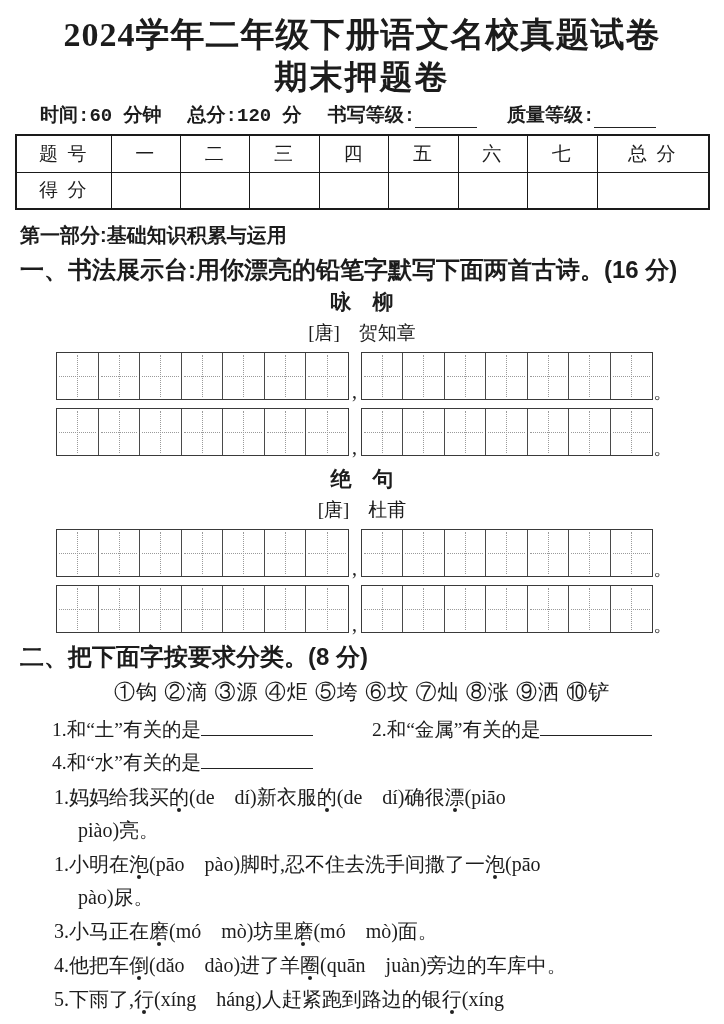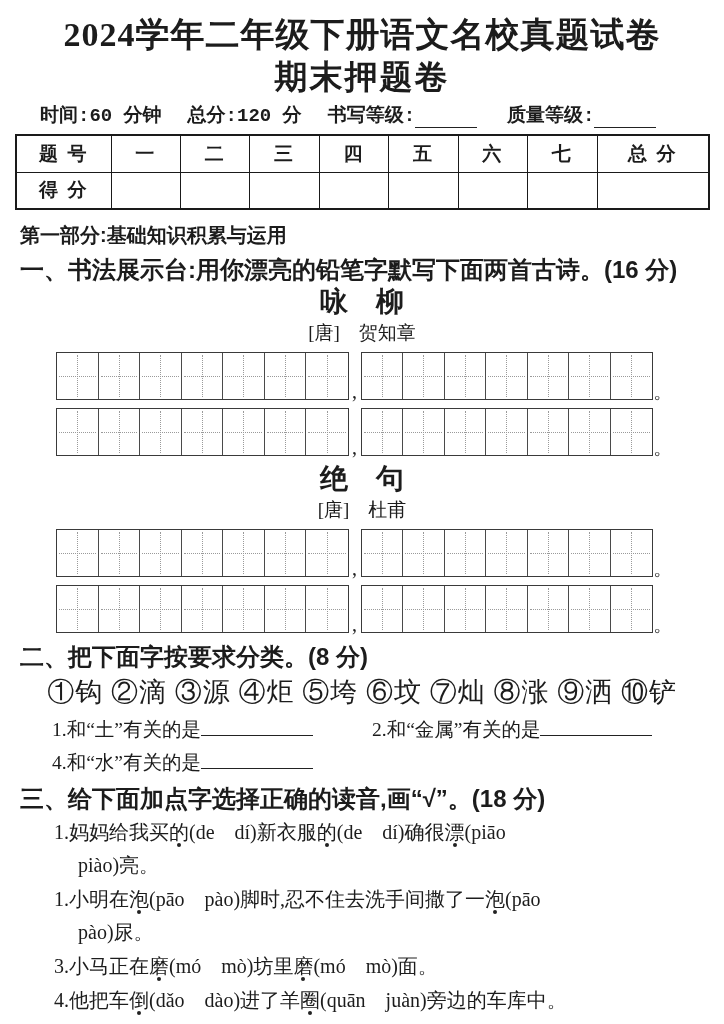--- a/index.html
+++ b/index.html
@@ -30,57 +30,57 @@
   .blank { display:inline-block; border-bottom:1.5px solid #222; height:20px; vertical-align:baseline; }
   .blank.small { width:62px; margin-right:4px; }
 
   
   table.score-table {
     border-collapse:collapse; margin:4px 14px 10px 15px; width:695px;
     font-family:"Liberation Sans","DejaVu Sans",sans-serif;
     table-layout:fixed;
   }
   table.score-table td {
-    border:1.5px solid #1a1a1a; text-align:center; font-weight:700; font-size:19px;
+    border:1.5px solid #1a1a1a; text-align:center; font-weight:400; font-size:19px;
     height:37px; letter-spacing:2px;
   }
   table.score-table { border:2.5px solid #1a1a1a; }
 
   
   .part-heading {
     margin:8px 20px 2px 20px; font-size:20px; font-weight:700; line-height:30px;
     font-family:"Liberation Sans","DejaVu Sans",sans-serif;
   }
   .section-title {
     margin:4px 16px 2px 20px; font-size:24px; font-weight:700; line-height:31px;
     font-family:"Liberation Sans","DejaVu Sans",sans-serif; white-space:pre-wrap;
   }
 
   
-  .poem-title { text-align:center; font-size:28px; font-weight:700; line-height:30px; margin-top:2px;
+  .poem-title { text-align:center; font-size:21px; font-weight:700; line-height:30px; margin-top:2px;
     font-family:"Liberation Sans","DejaVu Sans",sans-serif; }
   .poem-author { text-align:center; font-size:19px; font-weight:400; line-height:31px; }
 
   .grid-row { display:flex; align-items:flex-end; margin:4px 0 8px 56px; height:48px; }
   .grid-group {
     display:flex; height:48px; border:1.8px solid #3a3a3a; background:#fff;
   }
   .gcell { position:relative; width:41.5px; height:100%; border-right:1.2px solid #4a4a4a; }
   .gcell:last-child { border-right:none; }
   .gcell::before {
     content:""; position:absolute; left:50%; top:2px; bottom:2px; border-left:1.5px dotted #9a9a9a;
   }
   .gcell::after {
     content:""; position:absolute; top:50%; left:2px; right:2px; border-top:1.5px dotted #9a9a9a;
   }
   .punct { font-size:20px; line-height:18px; width:12px; text-align:center; }
 
   
   .char-bank {
-    margin:4px 20px 4px 20px; text-align:center; font-size:27px; line-height:33px;
+    margin:4px 20px 4px 20px; text-align:center; font-size:21px; line-height:33px;
     white-space:pre-wrap; letter-spacing:1px;
   }
   .classify-grid {
     display:grid; grid-template-columns:320px 1fr; margin:0 16px 2px 52px;
     font-size:19.5px; line-height:33px;
   }
   .classify-item { white-space:nowrap; }
   .classify-item .blank.mid { width:112px; }
 
   
@@ -253,21 +253,20 @@
 
   <div class="section-title">二、把下面字按要求分类。(8 分)</div>
   <div class="char-bank">①钩 ②滴 ③源 ④炬 ⑤垮 ⑥坟 ⑦灿 ⑧涨 ⑨洒 ⑩铲</div>
 
   <div class="classify-grid">
     <div class="classify-item"><span>1.和“土”有关的是</span><span class="blank mid"></span></div>
     <div class="classify-item"><span>2.和“金属”有关的是</span><span class="blank mid"></span></div>
     <div class="classify-item"><span>4.和“水”有关的是</span><span class="blank mid"></span></div>
   </div>
 
-  <div class="section-title">三、给下面加点字选择正确的读音,画“√”。(18 分)</div>
 
   <div class="s3-item"><span>1.妈妈给我买</span><span class="dotted">的</span><span>(de　dí)新衣服</span><span class="dotted">的</span><span>(de　dí)确很</span><span class="dotted">漂</span><span>(piāo
 piào)亮。</span></div>
   <div class="s3-item"><span>1.小明在</span><span class="dotted">泡</span><span>(pāo　pào)脚时,忍不住去洗手间撒了一</span><span class="dotted">泡</span><span>(pāo
 pào)尿。</span></div>
   <div class="s3-item"><span>3.小马正在</span><span class="dotted">磨</span><span>(mó　mò)坊里</span><span class="dotted">磨</span><span>(mó　mò)面。</span></div>
   <div class="s3-item"><span>4.他把车</span><span class="dotted">倒</span><span>(dǎo　dào)进了羊</span><span class="dotted">圈</span><span>(quān　juàn)旁边的车库中。</span></div>
   <div class="s3-item"><span>5.下雨了,</span><span class="dotted">行</span><span>(xíng　háng)人赶紧跑到路边的银</span><span class="dotted">行</span><span>(xíng</span></div>
 
 </div>

